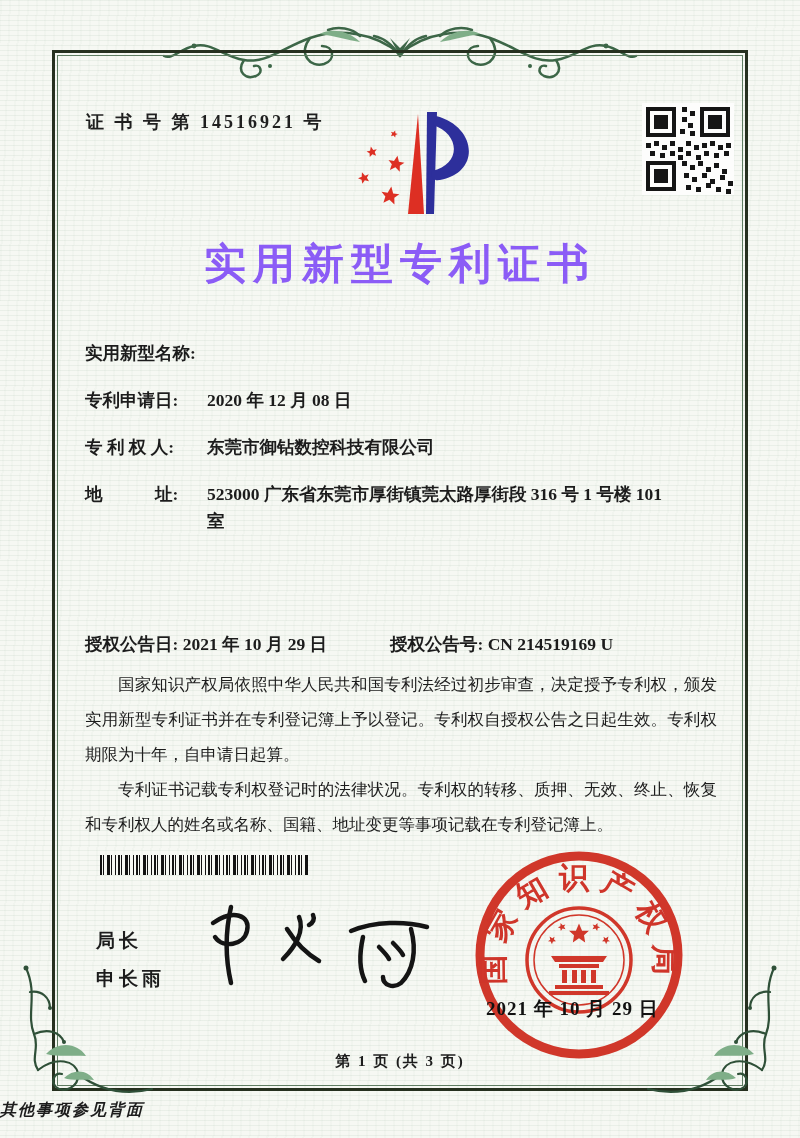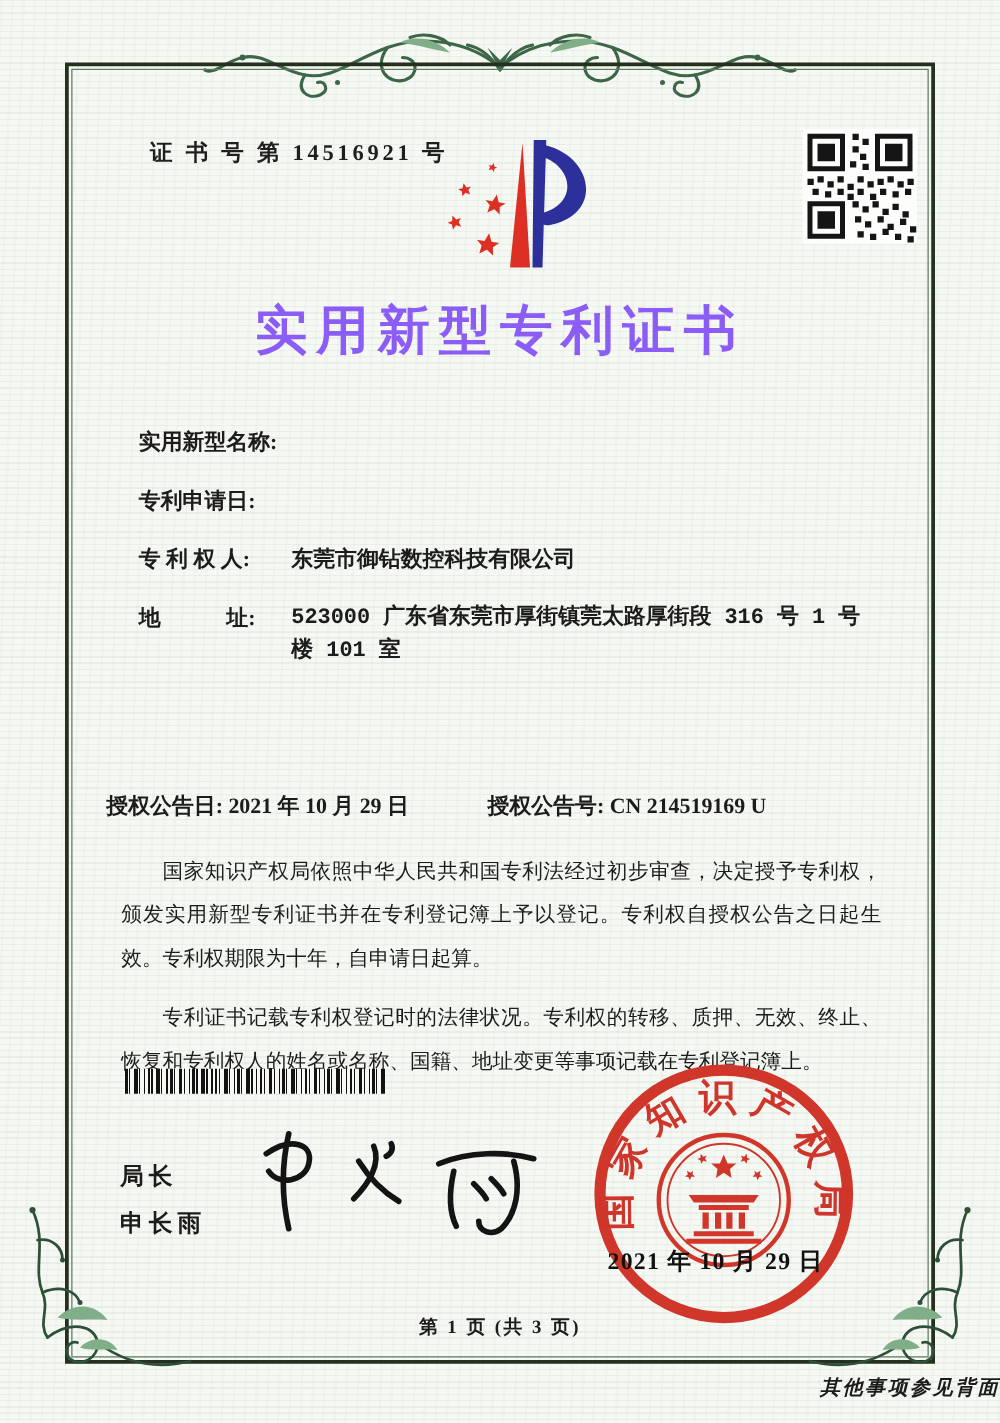--- a/index.html
+++ b/index.html
@@ -17,39 +17,39 @@
   }
   .frame-outer{
     position:absolute;left:52px;top:50px;width:690px;height:1035px;
     border:3px solid #26301f;
   }
   .frame-inner{
     position:absolute;inset:2px;border:1px solid #5f7d62;
   }
   .abs{position:absolute;}
   .cert-no{
-    left:86px;top:110px;font-size:18px;letter-spacing:3px;font-weight:700;color:#1f1f1f;margin-left:34px;
+    left:86px;top:110px;font-size:18px;letter-spacing:3px;font-weight:700;color:#1f1f1f;
   }
   .title{
     left:0;top:236px;width:800px;text-align:center;
     font-size:42px;font-weight:700;letter-spacing:7px;color:#8b5cf6;
   }
   .fields{left:85px;top:340px;width:632px;}
   .field-row{display:flex;margin-bottom:20px;font-size:17.5px;line-height:27px;}
-  .field-label{flex:0 0 122px;white-space:pre;font-weight:600;margin-left:26px;}
+  .field-label{flex:0 0 122px;white-space:pre;font-weight:600;}
   .field-value{flex:1;font-weight:600;}
-  .field-value.addr{max-width:468px;font-family:Liberation Mono, monospace;}
+  .field-value.addr{max-width:468px;}
   .grant-row{left:85px;top:632px;width:650px;font-size:17.5px;font-weight:700;}
   .grant-no-group{position:absolute;left:305px;top:0;white-space:nowrap;}
   .grant-date-group{white-space:nowrap;}
   .body-text{
     left:85px;top:668px;width:632px;
     font-size:16.5px;line-height:2.12;text-align:justify;font-weight:500;
   }
-  .body-text p{margin:12px;text-indent:2em;}
+  .body-text p{margin:0;text-indent:2em;}
   .barcode{
     left:100px;top:855px;width:208px;height:20px;
     background:repeating-linear-gradient(90deg,
       #121212 0 2px,#f6f8f3 2px 3px,
       #121212 3px 4px,#f6f8f3 4px 7px,
       #121212 7px 10px,#f6f8f3 10px 11px,
       #121212 11px 12px,#f6f8f3 12px 15px,
       #121212 15px 16px,#f6f8f3 16px 18px);
   }
   .director-title{left:96px;top:928px;font-size:19px;font-weight:700;letter-spacing:4px;}
@@ -58,21 +58,21 @@
   .seal{left:472px;top:848px;}
   .seal-date{
     left:486px;top:996px;font-size:19px;font-weight:700;color:#111;
     letter-spacing:1px;white-space:nowrap;
   }
   .page-footer{
     left:0;top:1052px;width:800px;text-align:center;
     font-size:15px;font-weight:600;letter-spacing:2px;
   }
   .back-note{
-    left:0;top:1100px;width:800px;text-align:right;
+    left:0;top:1100px;width:800px;text-align:left;
     font-size:16px;font-weight:600;letter-spacing:2px;font-style:italic;
   }
   .logo{left:330px;top:92px;}
   .qr{left:642px;top:103px;}
   .top-ornament{left:160px;top:20px;}
   .corner-bl{left:16px;top:962px;}
   .corner-br{left:644px;top:962px;transform:scaleX(-1);}
 </style>
 </head>
 <body>
@@ -231,20 +231,21 @@
 </svg>
 
 <div class="abs title">实用新型专利证书</div>
 
 <div class="abs fields">
   <div class="field-row">
     <span class="field-label">实用新型名称:</span>
   </div>
   <div class="field-row">
     <span class="field-label">专利申请日:</span>
+    <span class="field-value">2020 年 12 月 08 日</span>
   </div>
   <div class="field-row">
     <span class="field-label">专 利 权 人:</span>
     <span class="field-value">东莞市御钻数控科技有限公司</span>
   </div>
   <div class="field-row">
     <span class="field-label">地　　　址:</span>
     <span class="field-value addr">523000 广东省东莞市厚街镇莞太路厚街段 316 号 1 号楼 101 室</span>
   </div>
 </div>

